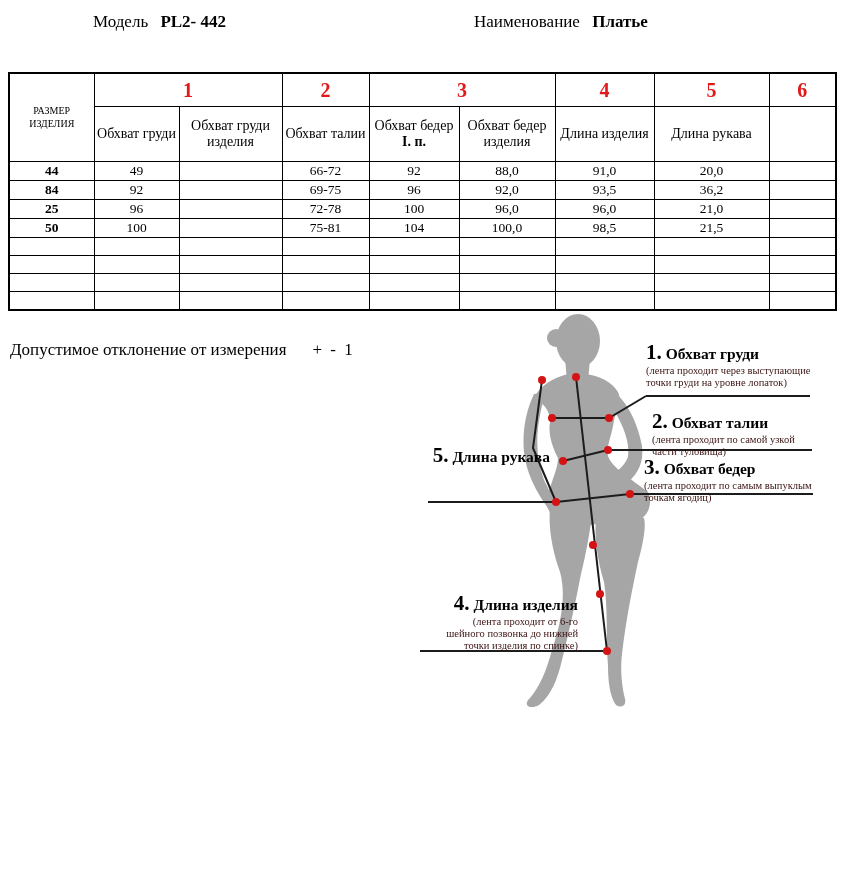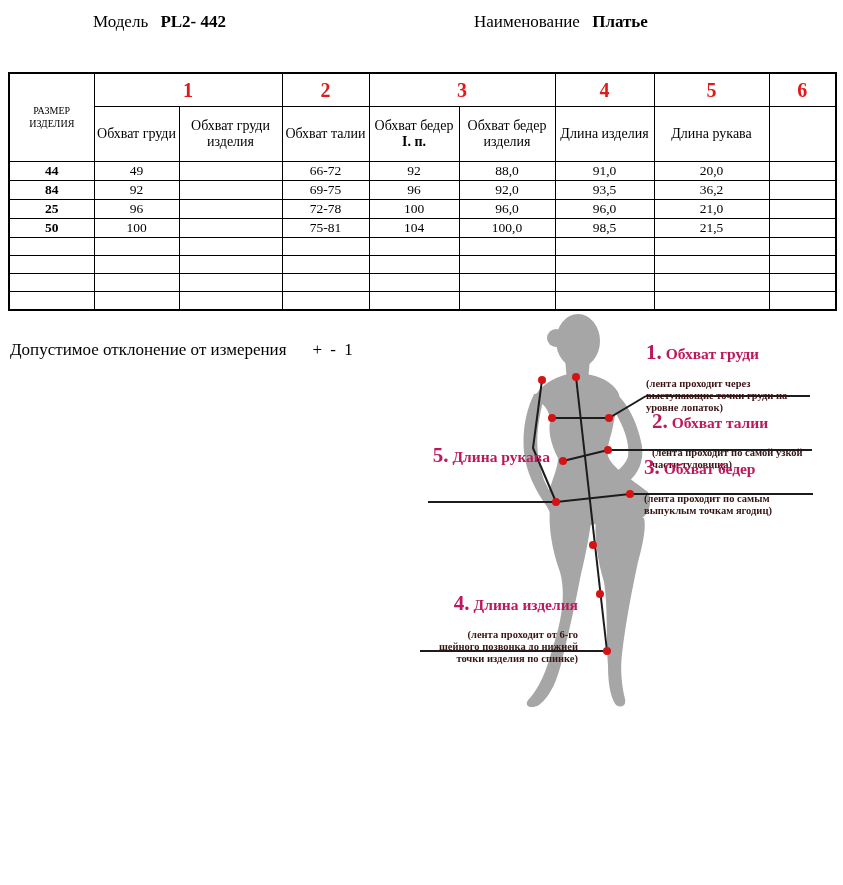--- a/index.html
+++ b/index.html
@@ -34,24 +34,24 @@
   .size-table td.size-cell { font-weight:bold; }
 
   
   .tolerance { position:absolute; left:10px; top:340px; font-size:17px; white-space:nowrap; }
   .tolerance .tol-value { margin-left:26px; letter-spacing:2px; }
 
   
   .figure { position:absolute; left:400px; top:310px; width:443px; height:400px; }
   .figure svg { position:absolute; left:0; top:0; }
   .ann { position:absolute; }
-  .ann-head { white-space:nowrap; color:#be185d; }
+  .ann-head { white-space:nowrap; color:#000000; }
   .ann-num { font-size:21px; font-weight:bold; }
   .ann-title { font-size:15.5px; font-weight:bold; margin-left:4px; }
-  .ann-desc { font-weight:bold; font-size:10.5px; line-height:1.12; color:#3b1413; margin-top:13px; }
+  .ann-desc { font-weight:normal; font-size:10.5px; line-height:1.12; color:#3b1413; margin-top:0; }
   .ann-right { text-align:right; }
   .ann-right .ann-desc { margin-left:auto; }
   #ann1 { left:246px; top:30px; } #ann1 .ann-desc { width:170px; }
   #ann2 { left:252px; top:99px; } #ann2 .ann-desc { width:158px; }
   #ann3 { left:244px; top:145px; } #ann3 .ann-desc { width:172px; }
   #ann5 { left:0px;  top:133px; width:150px; } #ann5 .ann-desc { width:114px; }
   #ann4 { left:15px; top:281px; width:163px; } #ann4 .ann-desc { width:142px; }
 </style>
 </head>
 <body>

